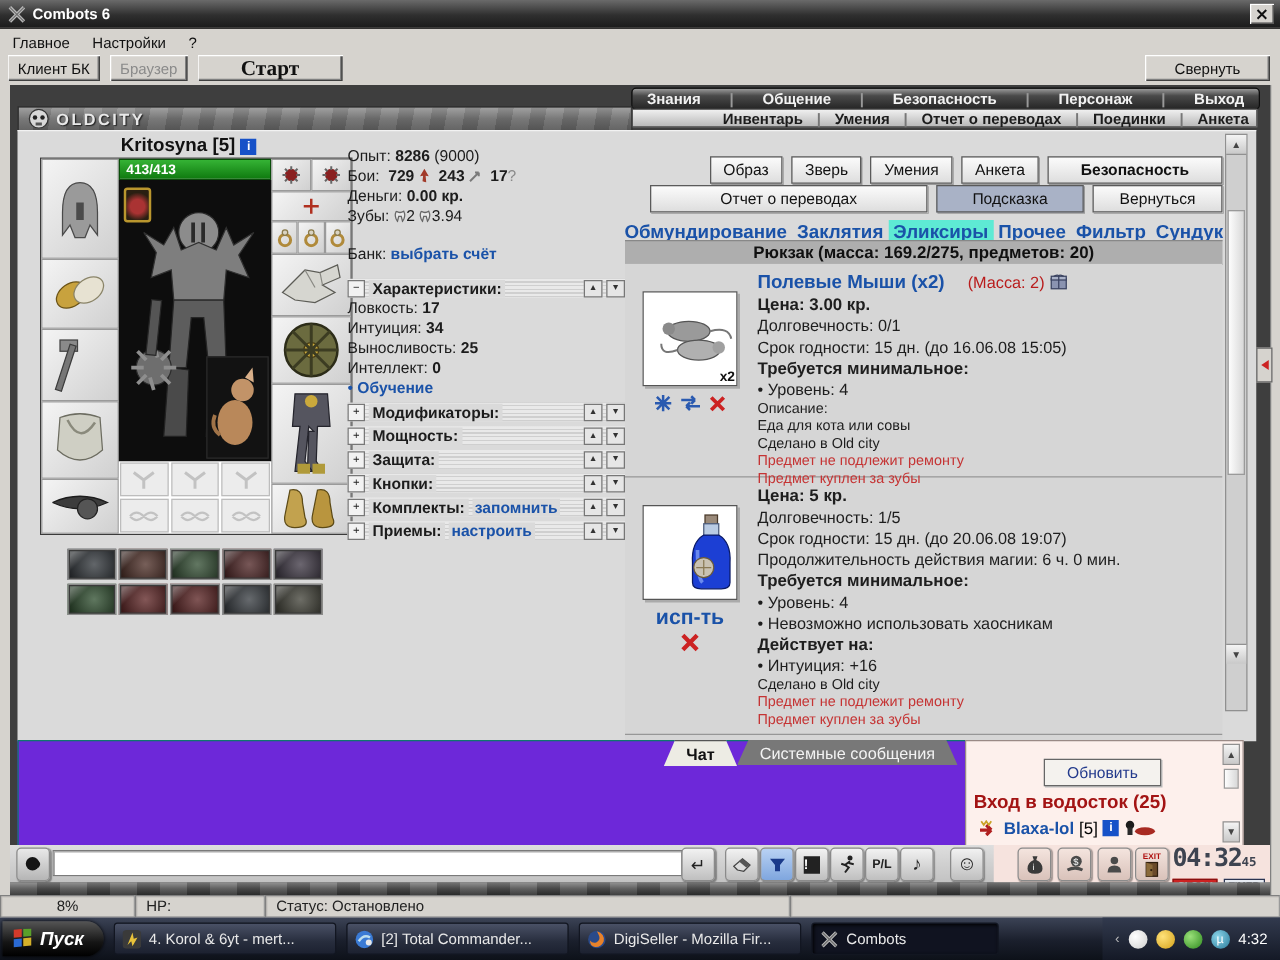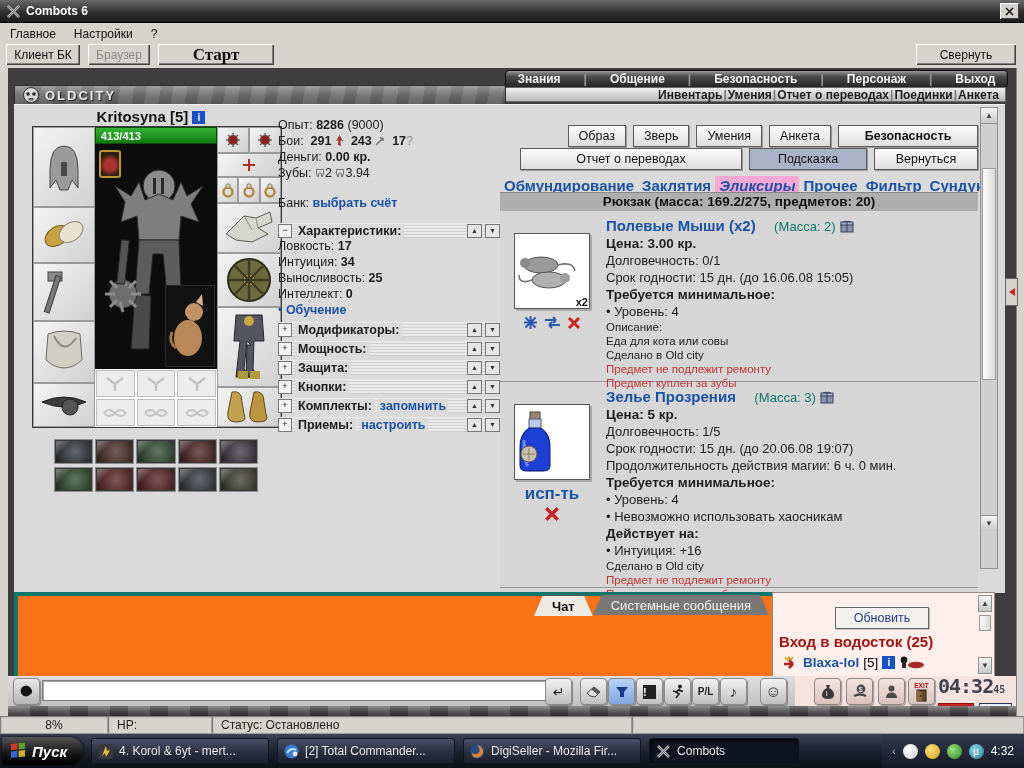--- a/index.html
+++ b/index.html
@@ -17,21 +17,21 @@
   .b3{background:#d6d3ce;box-shadow:inset 1px 1px 0 #fff,inset -1px -1px 0 #404040,inset -2px -2px 0 #808080;
     display:flex;align-items:center;justify-content:center;font-size:12px;color:#111;}
   .b3.dis{color:#8a8a8a;}
   
   .gamearea{left:8px;top:68px;width:1008px;height:648px;background:#3e3e3e;overflow:hidden;}
   .navdark{top:2px;left:497px;width:501px;height:16px;border-radius:4px;border:1px solid #0c0c0c;
     background:linear-gradient(#9a9a9a,#4a4a4a 35%,#262626);display:flex;align-items:center;justify-content:space-around;
     color:#f2f2f2;font-size:12px;font-weight:bold;}
   .navdark i{color:#999;font-style:normal;}
   .navlight{top:19px;left:497px;width:501px;height:15px;background:linear-gradient(#efefef,#b9b9b9);
-    border:1px solid #6a6a6a;display:flex;align-items:center;justify-content:flex-end;gap:1px;
+    border:1px solid #6a6a6a;display:flex;align-items:center;justify-content:flex-end;gap:11px;
     color:#1c1c1c;font-size:12px;font-weight:bold;padding-right:6px;box-sizing:border-box;}
   .navlight i{color:#777;font-style:normal;}
   .banner{top:17px;left:6px;width:490px;height:18px;
     background:linear-gradient(#9a9a9a,#6f6f6f 50%,#5a5a5a),repeating-linear-gradient(100deg,#888 0 14px,#777 14px 26px);
     background-blend-mode:overlay;border:1px solid #2e2e2e;display:flex;align-items:center;color:#e8e8e8;
     font-weight:bold;font-size:13px;letter-spacing:2px;text-shadow:1px 1px 1px #222;}
   .mainpanel{top:36px;left:6px;width:991px;height:488px;background:#dadada;border-top:1px solid #f2f2f2;}
   
   .charname{left:14px;top:3px;width:246px;text-align:center;font-size:15px;font-weight:bold;color:#111;}
   .infobadge{display:inline-block;width:13px;height:13px;background:#1651c8;color:#fff;font-size:10px;font-weight:bold;
@@ -65,47 +65,47 @@
   .sechdr .tgl{width:12px;height:12px;border:1px solid #777;background:#f2f2f2;font-size:9px;line-height:11px;
     text-align:center;color:#222;flex:none;}
   .sechdr .ttl{font-weight:bold;font-size:12.5px;background:#dadada;padding:0 3px;white-space:nowrap;}
   .sechdr .fill{flex:1;}
   .spin{width:13px;height:12px;border:1px solid #777;background:#e6e6e6;font-size:7px;line-height:11px;text-align:center;color:#333;flex:none;}
   
   .invbtn{border:1px solid #5a5a5a;background:linear-gradient(#fbfbfb,#dedede);font-size:12.5px;color:#111;
     display:inline-flex;align-items:center;justify-content:center;height:20px;padding:0 10px;box-shadow:1px 1px 0 #9a9a9a;}
   .invbtn.bold{font-weight:bold;}
   .invbtn.hint{background:#a9b2c6;}
-  .tabsrow{left:486px;top:64px;width:478px;display:flex;justify-content:space-between;align-items:center;height:32px;}
+  .tabsrow{left:486px;top:64px;width:478px;display:flex;justify-content:center;align-items:center;height:32px;}
   .invtab{font-size:15px;font-weight:bold;color:#1a52a8;padding:1px 4px;}
-  .invtab.active{background:#f9a8d4;font-style:italic;}
+  .invtab.active{background:#5eead4;}
   .invhdr{left:486px;top:87px;width:478px;height:18px;background:#aeaeae;border-top:1px solid #888;border-bottom:1px solid #888;
     text-align:center;font-weight:bold;font-size:13.5px;color:#101010;line-height:18px;}
   .itemlist{left:486px;top:106px;width:478px;height:382px;background:#d6d6d6;overflow:hidden;}
   .item{display:flex;border-bottom:1px solid #979797;}
   .icell{width:104px;flex:none;display:flex;flex-direction:column;align-items:center;padding-top:22px;}
   .imgbox{position:relative;width:74px;height:74px;background:#fff;border:1px solid #555;
-    box-shadow:2px 2px 0 #aaa;display:flex;align-items:center;justify-content:flex-start;}
+    box-shadow:2px 2px 0 #aaa;display:flex;align-items:center;justify-content:flex-end;}
   .cntbadge{position:absolute;right:1px;bottom:0;font-size:11px;font-weight:bold;color:#111;}
   .iacts{display:flex;gap:6px;margin-top:6px;align-items:center;}
   .tcell{flex:1;padding:6px 4px 4px 2px;color:#1e1e1e;}
   .ititle{font-size:15px;font-weight:bold;color:#1a52a8;}
-  .imass{font-size:13px;color:#0f766e;font-weight:normal;margin-left:14px;}
+  .imass{font-size:13px;color:#b91c1c;font-weight:normal;margin-left:14px;}
   .ln{font-size:13px;line-height:17px;}
   .ln.b{font-weight:bold;font-size:13.5px;}
   .sm{font-size:11.5px;line-height:14px;}
   .red{color:#c53434;}
   .uselink{font-size:17px;font-weight:bold;color:#1a52a8;margin-top:4px;}
   
   .vscroll{width:16px;background:#cfcfcf;border:1px solid #909090;}
   .sbtn{height:15px;background:linear-gradient(#f4f4f4,#c9c9c9);border-bottom:1px solid #909090;
     display:flex;align-items:center;justify-content:center;font-size:8px;color:#444;}
   .sthumb{background:linear-gradient(90deg,#fdfdfd,#d8d8d8);border:1px solid #9a9a9a;margin:0 1px;}
   
-  .chatbox{top:524px;left:6px;width:758px;height:84px;background:#f97316;border:4px solid #0f766e;}
+  .chatbox{top:524px;left:6px;width:758px;height:84px;background:#6d28d9;border:1px solid #0f766e;}
   .chattabs{position:absolute;left:516px;top:-1px;display:flex;}
   .ctab{height:20px;display:flex;align-items:center;justify-content:center;font-size:13px;font-weight:bold;
     clip-path:polygon(9px 0,calc(100% - 9px) 0,100% 100%,0 100%);padding:0 18px;}
   .ctab.on{background:#edece4;color:#111;border-top:1px solid #555;}
   .ctab.off{background:#787878;color:#f3f3f3;font-weight:normal;}
   .pinkpanel{top:524px;left:764px;width:221px;height:84px;background:#fdf0ec;border:1px solid #9a8a86;overflow:hidden;}
   .refreshbtn{position:absolute;left:62px;top:14px;width:92px;height:20px;background:#f4f2ee;border:1px solid #666;
     box-shadow:1px 1px 0 #bbb;font-size:12.5px;color:#233a8c;display:flex;align-items:center;justify-content:center;}
   .locttl{position:absolute;left:6px;top:40px;font-size:15px;font-weight:bold;color:#a31414;}
   .playerrow{position:absolute;left:10px;top:62px;display:flex;align-items:center;gap:4px;font-size:13.5px;}
@@ -406,21 +406,21 @@
           <div class="tile" style="background-color:#551c1c;"></div>
           <div class="tile" style="background-color:#33383d;"></div>
           <div class="tile" style="background-color:#3d3d33;"></div>
         </div>
       </div>
 
       <div class="abs statscol">
         <div class="sline"><span>Опыт:</span> <b>8286</b> <span>(9000)</span></div>
         <div class="sline">
           <span>Бои:</span>&nbsp;
-          <b>291</b>
+          <b>729</b>
           <svg class="warn-ic" width="9" height="11" viewBox="0 0 9 11">
               <path d="M4.5 0 L8 6 L5.5 5.5 L6 11 L3 10 L3.5 5.5 L1 6 Z" fill="#a23a2a"></path>
             </svg>&nbsp;
           <b>243</b>
           <svg class="warn-ic" width="10" height="10" viewBox="0 0 10 10">
               <path d="M1 9 L8 2 M8 2 L5 2 M8 2 L8 5" stroke="#7a7a7a" stroke-width="1.6" fill="none"></path>
             </svg>&nbsp;
           <b>17</b><span style="color:#8a8a8a;">?</span>
         </div>
         <div class="sline"><span>Деньги:</span> <b>0.00 кр.</b></div>
@@ -579,29 +579,20 @@
                   <circle cx="14" cy="44" r="8" fill="#c9c2b2" stroke="#6a5a3a"></circle>
                   <path d="M14 38 V50 M8 44 H20" stroke="#8a7a55"></path>
                 </svg>
             </div>
             <div class="uselink">исп-ть</div>
             <svg width="16" height="16" viewBox="0 0 14 14" style="margin-top:2px;">
                 <path d="M2 2 L12 12 M12 2 L2 12" stroke="#c22" stroke-width="3"></path>
               </svg>
           </div>
           <div class="tcell">
-            <div>
-              <span class="ititle">Зелье Прозрения</span>
-              <span class="imass">(Масса: 3)</span>
-              <svg width="14" height="13" viewBox="0 0 14 13" style="vertical-align:-2px;">
-                  <rect x="1" y="4" width="12" height="8" fill="#8a93b0" stroke="#3a4260"></rect>
-                  <rect x="1" y="2" width="12" height="3" fill="#aab2c8" stroke="#3a4260"></rect>
-                  <path d="M7 2 V12 M3 2 Q7 0 7 2 Q7 0 11 2" stroke="#3a4260" fill="none"></path>
-                </svg>
-            </div>
             <div class="ln b">Цена: 5 кр.</div>
             <div class="ln">Долговечность: 1/5</div>
             <div class="ln">Срок годности: 15 дн. (до 20.06.08 19:07)</div>
             <div class="ln">Продолжительность действия магии: 6 ч. 0 мин.</div>
             <div class="ln b">Требуется минимальное:</div>
             <div class="ln">• Уровень: 4</div>
             <div class="ln">• Невозможно использовать хаосникам</div>
             <div class="ln b">Действует на:</div>
             <div class="ln">• Интуиция: +16</div>
             <div class="sm">Сделано в Old city</div>

